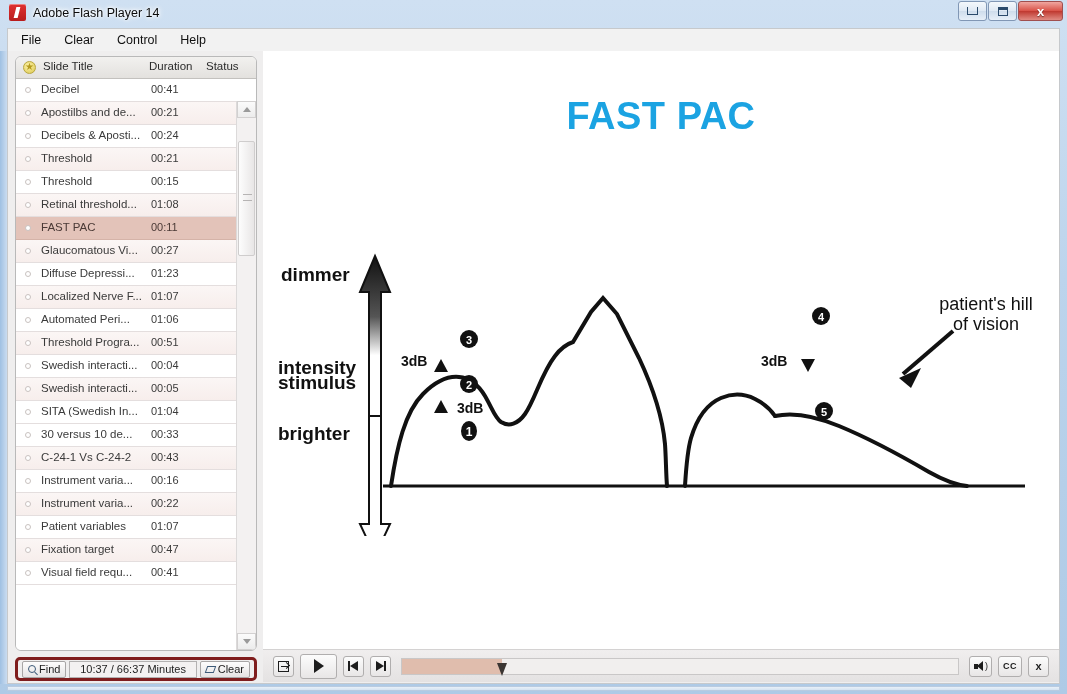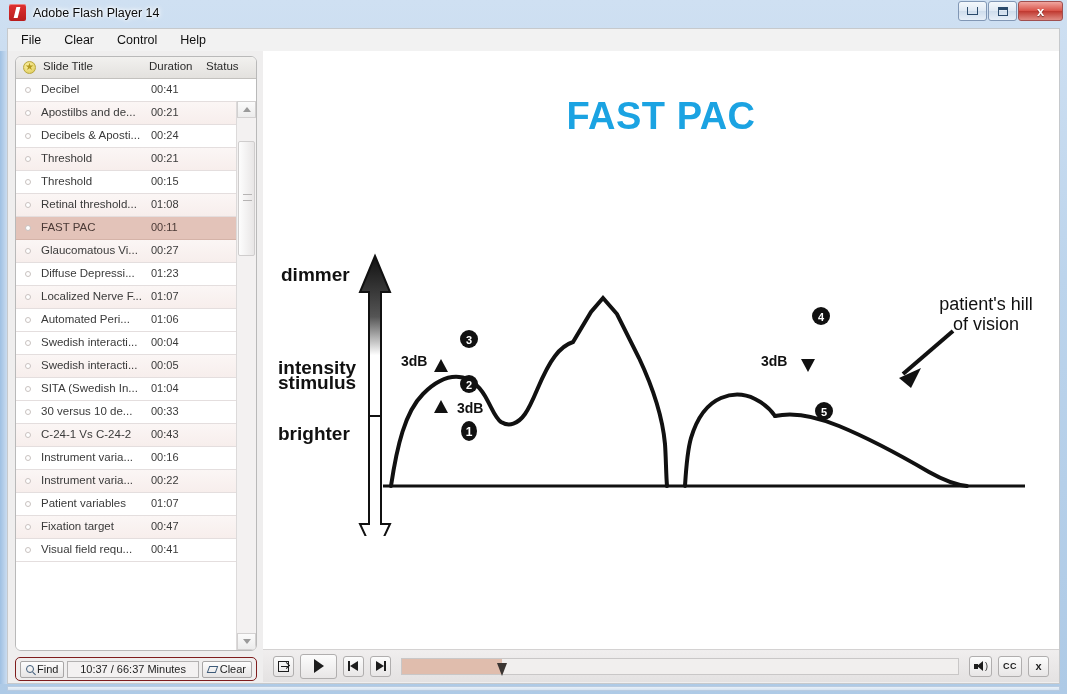--- a/index.html
+++ b/index.html
@@ -143,21 +143,21 @@
     border:1px solid #cfcdcd;border-radius:2px;box-sizing:border-box;
   }
   .vs-thumb:after{
     content:"";position:absolute;left:4px;top:52px;width:9px;height:5px;
     border-top:1px solid #b6b4b4;border-bottom:1px solid #b6b4b4;
   }
 
   
   .side-bottom{
     position:absolute;left:7px;top:606px;width:242px;height:24px;
-    border:1px solid #7f1d1d;border-radius:5px;background:#efeeee;
+    border:3px solid #7f1d1d;border-radius:5px;background:#efeeee;
     box-sizing:border-box;display:flex;align-items:center;padding:0 4px;
   }
   .sb-btn{
     height:17px;border:1px solid #a8a6a6;border-radius:2px;
     background:linear-gradient(180deg,#fdfdfd,#e6e4e4);
     display:flex;align-items:center;gap:3px;padding:0 5px;
     font-size:11px;color:#1e1e1e;box-sizing:border-box;
   }
   .sb-time{
     flex:1;height:17px;margin:0 3px;border:1px solid #b3b1b1;
@@ -345,20 +345,25 @@
                 </div>
                 <div class="row alt">
                   <span class="row-bullet"></span>
                   <span class="row-title">Localized Nerve F...</span>
                   <span class="row-dur">01:07</span>
                 </div>
                 <div class="row">
                   <span class="row-bullet"></span>
                   <span class="row-title">Automated Peri...</span>
                   <span class="row-dur">01:06</span>
+                </div>
+                <div class="row alt">
+                  <span class="row-bullet"></span>
+                  <span class="row-title">Threshold Progra...</span>
+                  <span class="row-dur">00:51</span>
                 </div>
                 <div class="row">
                   <span class="row-bullet"></span>
                   <span class="row-title">Swedish interacti...</span>
                   <span class="row-dur">00:04</span>
                 </div>
                 <div class="row alt">
                   <span class="row-bullet"></span>
                   <span class="row-title">Swedish interacti...</span>
                   <span class="row-dur">00:05</span>

